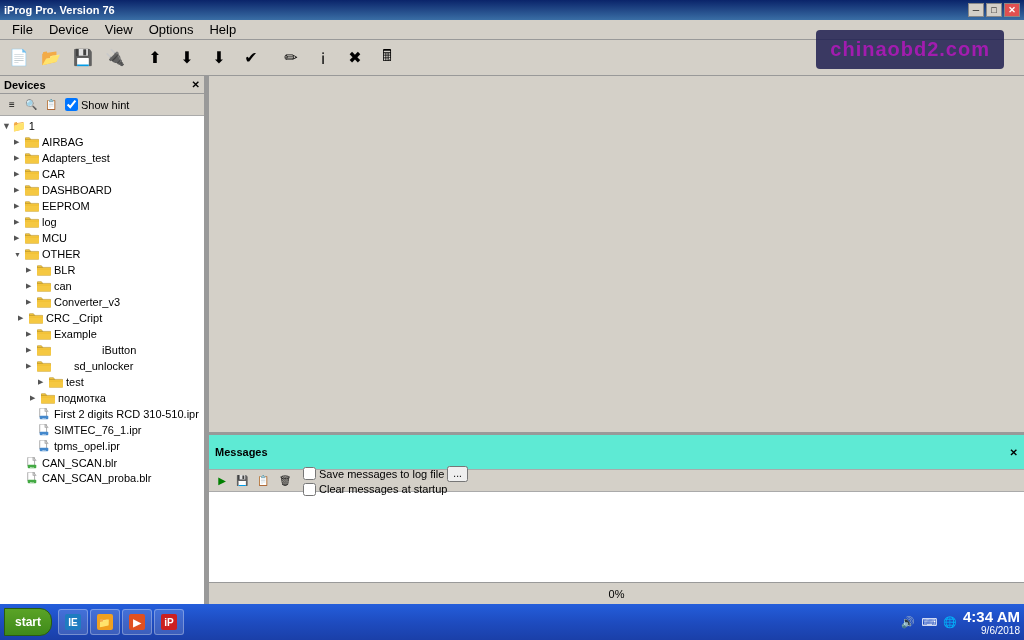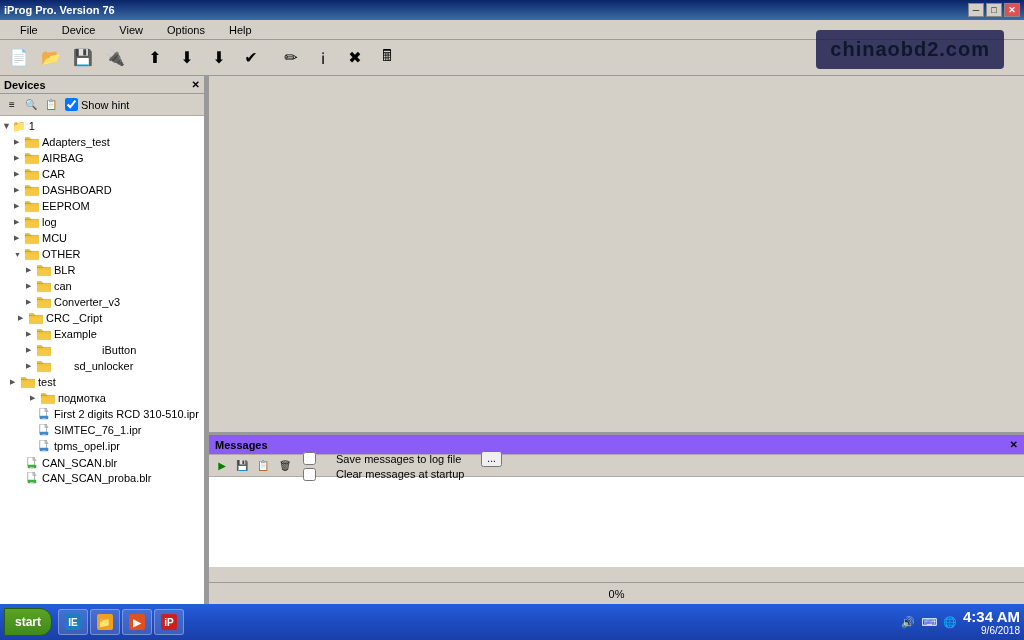--- a/index.html
+++ b/index.html
@@ -47,22 +47,21 @@
       height: 20px;
       background: #d4d0c8;
       display: flex;
       align-items: center;
       padding: 0 4px;
       border-bottom: 1px solid #999;
     }
     .menu-item {
       padding: 2px 8px;
       cursor: pointer;
-      font-size: 11px;
-      margin-left: 8px;
+      font-size: 13px;
     }
 
     
     #toolbar {
       height: 36px;
       background: #d4d0c8;
       display: flex;
       align-items: center;
       padding: 2px 4px;
       border-bottom: 1px solid #999;
@@ -80,21 +79,21 @@
       font-size: 14px;
     }
     .tb-sep { width: 6px; }
 
     
     #watermark {
       position: absolute;
       top: 30px;
       right: 20px;
       background: rgba(30,30,80,0.85);
-      color: #0f172a;
+      color: #a21caf;
       font-size: 20px;
       font-weight: bold;
       padding: 8px 14px;
       border-radius: 4px;
       letter-spacing: 1px;
       z-index: 100;
     }
 
     
     #main-layout {
@@ -201,22 +200,22 @@
       min-height: 300px;
     }
 
     
     #messages-panel {
       height: 150px;
       background: #d4d0c8;
       border-top: 3px solid #999;
     }
     #messages-header {
-      height: 20px;
-      background: #8b5cf6;
+      height: 35px;
+      background: #5eead4;
       border-bottom: 1px solid #aaa;
       display: flex;
       align-items: center;
       justify-content: space-between;
       padding: 0 6px;
       font-size: 11px;
       font-weight: bold;
     }
     #messages-toolbar {
       height: 22px;
@@ -241,21 +240,21 @@
     #messages-options {
       display: flex;
       flex-direction: column;
       gap: 1px;
       margin-left: 6px;
       font-size: 11px;
     }
     #messages-options label {
       display: flex;
       align-items: center;
-      gap: 20px;
+      gap: 3px;
     }
     #messages-options input { cursor: pointer; }
     #messages-content {
       flex: 1;
       background: #fff;
       height: 90px;
       overflow-y: auto;
       padding: 2px;
     }
 
@@ -418,33 +417,33 @@
         <div class="tree-item" style="padding-left: 14px;">
           <span class="tree-expander" style="font-size: 7px; color: rgb(85, 85, 85);">▶</span>
           <span class="folder-icon">
             <svg viewBox="0 0 16 12" xmlns="http://www.w3.org/2000/svg">
     <rect x="0" y="3" width="16" height="9" rx="1" fill="#f5c842" stroke="#a07800" stroke-width="0.5"></rect>
     <path d="M0 3 L0 2 Q0 1 1 1 L5 1 L6.5 3 Z" fill="#f5c842" stroke="#a07800" stroke-width="0.5"></path>
     <rect x="0" y="4" width="16" height="8" rx="1" fill="#f5c842"></rect>
     <line x1="0" y1="5" x2="16" y2="5" stroke="#e0a000" stroke-width="0.5" opacity="0.6"></line>
   </svg>
           </span>
+          <span style="user-select: none;">AIRBAG</span>
+        </div>
+        <div class="tree-item" style="padding-left: 14px;">
+          <span class="tree-expander" style="font-size: 7px; color: rgb(85, 85, 85);">▶</span>
+          <span class="folder-icon">
+            <svg viewBox="0 0 16 12" xmlns="http://www.w3.org/2000/svg">
+    <rect x="0" y="3" width="16" height="9" rx="1" fill="#f5c842" stroke="#a07800" stroke-width="0.5"></rect>
+    <path d="M0 3 L0 2 Q0 1 1 1 L5 1 L6.5 3 Z" fill="#f5c842" stroke="#a07800" stroke-width="0.5"></path>
+    <rect x="0" y="4" width="16" height="8" rx="1" fill="#f5c842"></rect>
+    <line x1="0" y1="5" x2="16" y2="5" stroke="#e0a000" stroke-width="0.5" opacity="0.6"></line>
+  </svg>
+          </span>
           <span style="user-select: none;">Adapters_test</span>
-        </div>
-        <div class="tree-item" style="padding-left: 14px;">
-          <span class="tree-expander" style="font-size: 7px; color: rgb(85, 85, 85);">▶</span>
-          <span class="folder-icon">
-            <svg viewBox="0 0 16 12" xmlns="http://www.w3.org/2000/svg">
-    <rect x="0" y="3" width="16" height="9" rx="1" fill="#f5c842" stroke="#a07800" stroke-width="0.5"></rect>
-    <path d="M0 3 L0 2 Q0 1 1 1 L5 1 L6.5 3 Z" fill="#f5c842" stroke="#a07800" stroke-width="0.5"></path>
-    <rect x="0" y="4" width="16" height="8" rx="1" fill="#f5c842"></rect>
-    <line x1="0" y1="5" x2="16" y2="5" stroke="#e0a000" stroke-width="0.5" opacity="0.6"></line>
-  </svg>
-          </span>
-          <span style="user-select: none;">AIRBAG</span>
         </div>
         <div class="tree-item" style="padding-left: 14px; font-weight: normal;">
           <span class="tree-expander" style="font-size: 7px; color: rgb(85, 85, 85);">▶</span>
           <span class="folder-icon">
             <svg viewBox="0 0 16 12" xmlns="http://www.w3.org/2000/svg">
     <rect x="0" y="3" width="16" height="9" rx="1" fill="#f5c842" stroke="#a07800" stroke-width="0.5"></rect>
     <path d="M0 3 L0 2 Q0 1 1 1 L5 1 L6.5 3 Z" fill="#f5c842" stroke="#a07800" stroke-width="0.5"></path>
     <rect x="0" y="4" width="16" height="8" rx="1" fill="#f5c842"></rect>
     <line x1="0" y1="5" x2="16" y2="5" stroke="#e0a000" stroke-width="0.5" opacity="0.6"></line>
   </svg>
@@ -588,21 +587,21 @@
           <span class="folder-icon">
             <svg viewBox="0 0 16 12" xmlns="http://www.w3.org/2000/svg">
     <rect x="0" y="3" width="16" height="9" rx="1" fill="#f5c842" stroke="#a07800" stroke-width="0.5"></rect>
     <path d="M0 3 L0 2 Q0 1 1 1 L5 1 L6.5 3 Z" fill="#f5c842" stroke="#a07800" stroke-width="0.5"></path>
     <rect x="0" y="4" width="16" height="8" rx="1" fill="#f5c842"></rect>
     <line x1="0" y1="5" x2="16" y2="5" stroke="#e0a000" stroke-width="0.5" opacity="0.6"></line>
   </svg>
           </span>
           <span style="user-select: none; margin-left: 20px;">sd_unlocker</span>
         </div>
-        <div class="tree-item" style="padding-left: 10px;">
+        <div class="tree-item" style="padding-left: 38px;">
           <span class="tree-expander" style="font-size: 7px; color: rgb(85, 85, 85);">▶</span>
           <span class="folder-icon">
             <svg viewBox="0 0 16 12" xmlns="http://www.w3.org/2000/svg">
     <rect x="0" y="3" width="16" height="9" rx="1" fill="#f5c842" stroke="#a07800" stroke-width="0.5"></rect>
     <path d="M0 3 L0 2 Q0 1 1 1 L5 1 L6.5 3 Z" fill="#f5c842" stroke="#a07800" stroke-width="0.5"></path>
     <rect x="0" y="4" width="16" height="8" rx="1" fill="#f5c842"></rect>
     <line x1="0" y1="5" x2="16" y2="5" stroke="#e0a000" stroke-width="0.5" opacity="0.6"></line>
   </svg>
           </span>
           <span style="user-select: none;">test</span>

